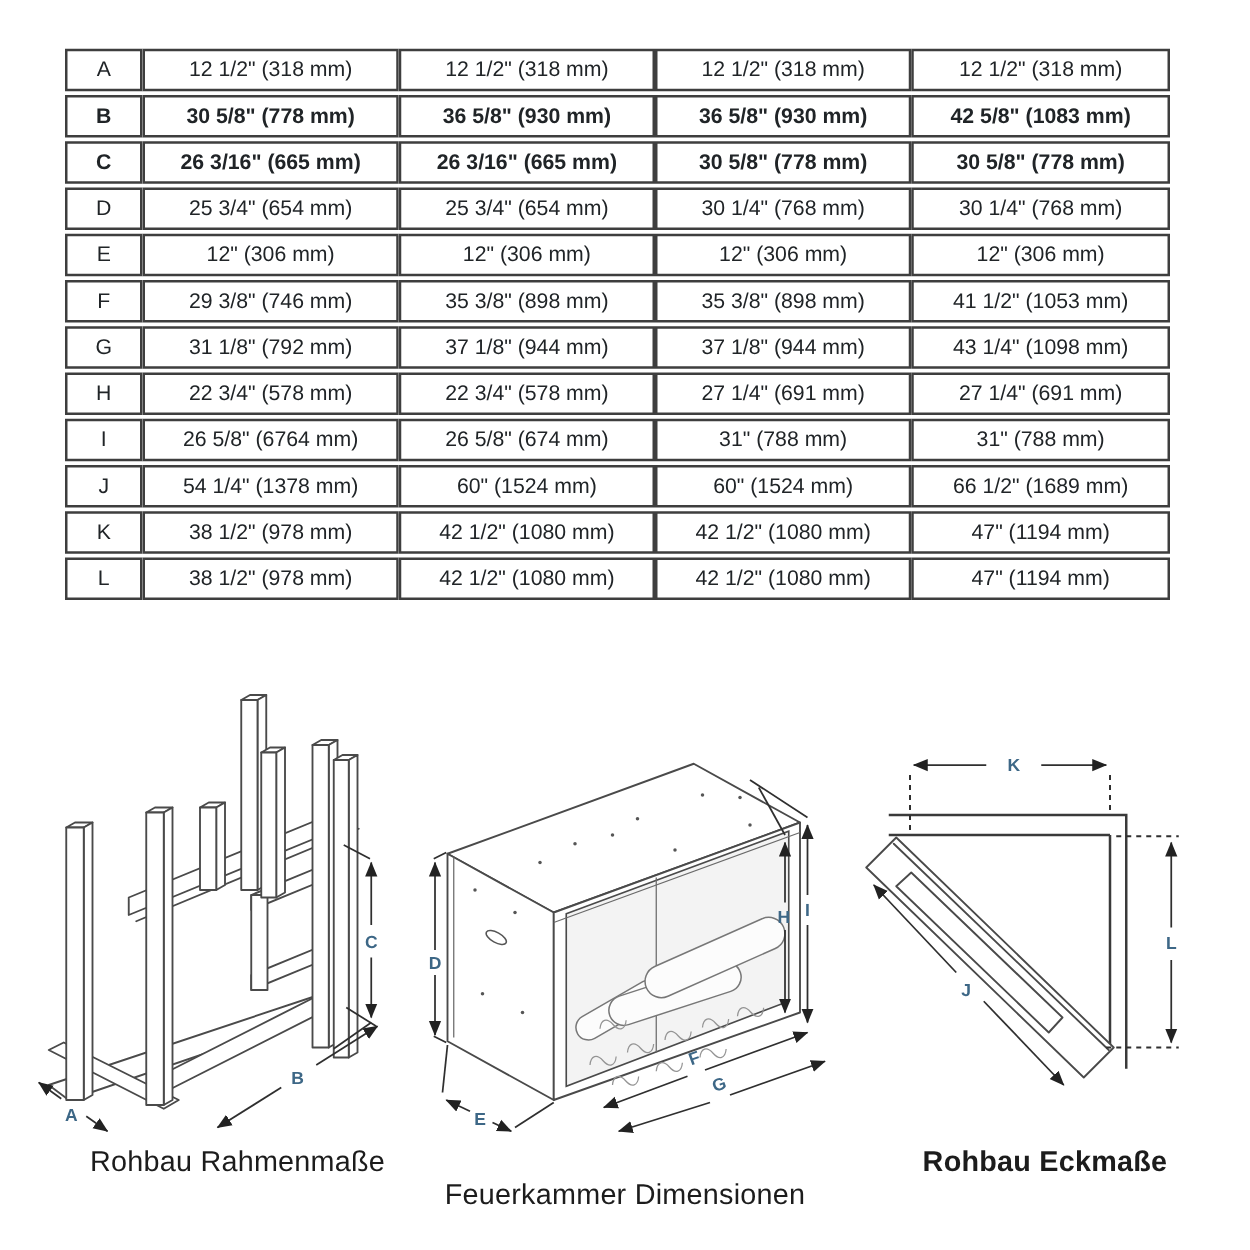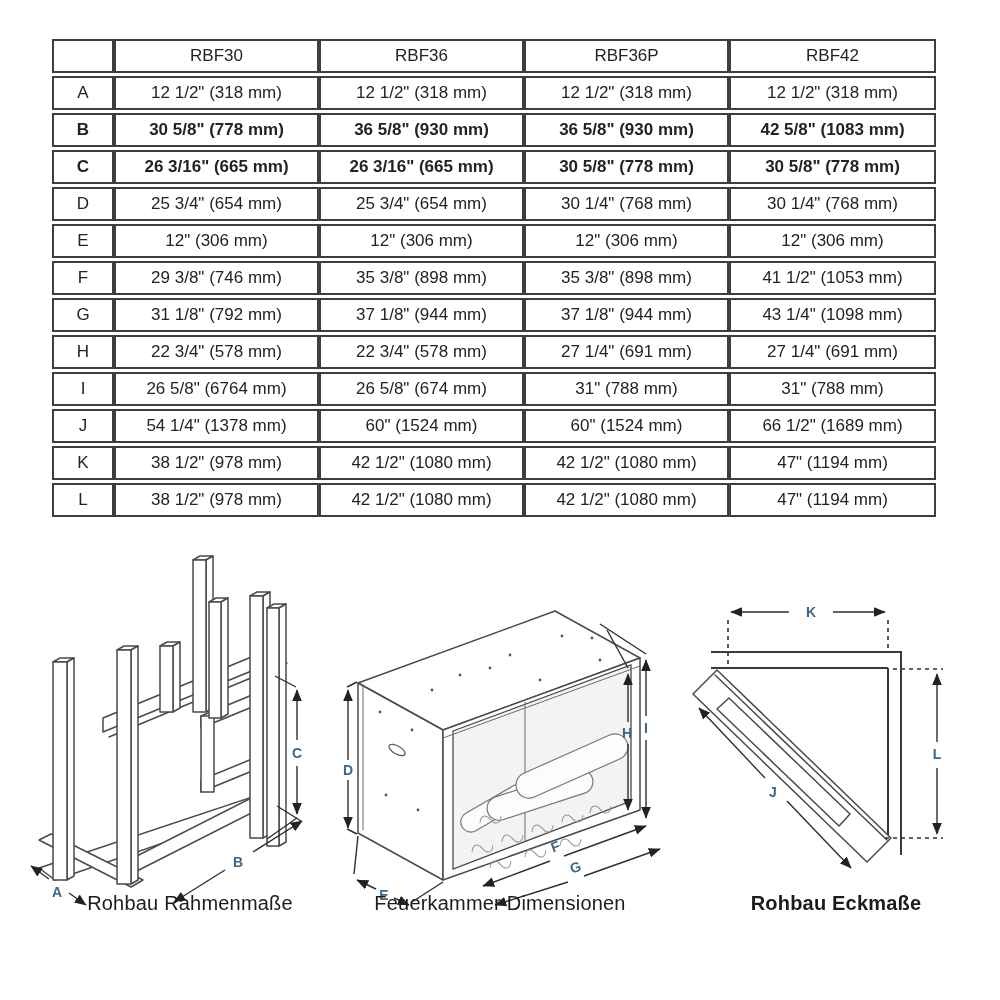--- a/index.html
+++ b/index.html
@@ -19,24 +19,24 @@
     overflow:hidden;
   }
   .spec-table th{font-weight:400;}
   .spec-table tr.bold td{font-weight:700;}
   
   .diagram{position:absolute;}
   .d-framing{left:25px;top:550px;width:300px;height:370px;}
   .d-firebox{left:340px;top:580px;width:335px;height:332px;}
   .d-corner{left:685px;top:582px;width:310px;height:330px;}
   .caption{
-    position:absolute;top:892px;width:320px;text-align:center;
-    font-size:20px;color:#1c1c1c;letter-spacing:0.2px;
+    position:absolute;top:916px;width:320px;text-align:center;
+    font-size:23px;color:#1c1c1c;letter-spacing:0.2px;
   }
-  .cap-1{left:30px;} .cap-2{left:340px;} .cap-3{left:676px;font-weight:bold;}
+  .cap-1{left:30px;} .cap-2{left:340px;margin-top:26px;} .cap-3{left:676px;font-weight:bold;}
   svg .member{fill:#ffffff;stroke:#4a4a4a;stroke-width:1.5;stroke-linejoin:round;}
   svg .ln{fill:none;stroke:#4a4a4a;stroke-width:1.5;stroke-linecap:round;}
   svg .thin{fill:none;stroke:#6a6a6a;stroke-width:1;}
   svg .dim{fill:none;stroke:#2f2f2f;stroke-width:1.4;}
   svg .dash{fill:none;stroke:#2f2f2f;stroke-width:1.6;stroke-dasharray:4 4;}
   svg .wall{fill:none;stroke:#3a3a3a;stroke-width:2;}
   svg .lab{font-family:"Liberation Sans",sans-serif;font-size:14px;font-weight:700;fill:#3d6786;text-anchor:middle;}
   svg .log{fill:#fcfcfc;stroke:#777;stroke-width:1.2;}
   svg .ember{fill:none;stroke:#949494;stroke-width:1;}
   svg .dot{fill:#555;}
@@ -46,27 +46,20 @@
 
 <table class="spec-table">
   <colgroup>
       <col style="width:62px">
       <col style="width:205px">
       <col style="width:205px">
       <col style="width:205px">
       <col style="width:207px">
     </colgroup>
   <tbody>
-      <tr>
-    <th></th>
-    <th>RBF30</th>
-    <th>RBF36</th>
-    <th>RBF36P</th>
-    <th>RBF42</th>
-  </tr>
   <tr>
     <td>A</td>
     <td>12 1/2" (318 mm)</td>
     <td>12 1/2" (318 mm)</td>
     <td>12 1/2" (318 mm)</td>
     <td>12 1/2" (318 mm)</td>
   </tr>
   <tr class="bold">
     <td>B</td>
     <td>30 5/8" (778 mm)</td>

